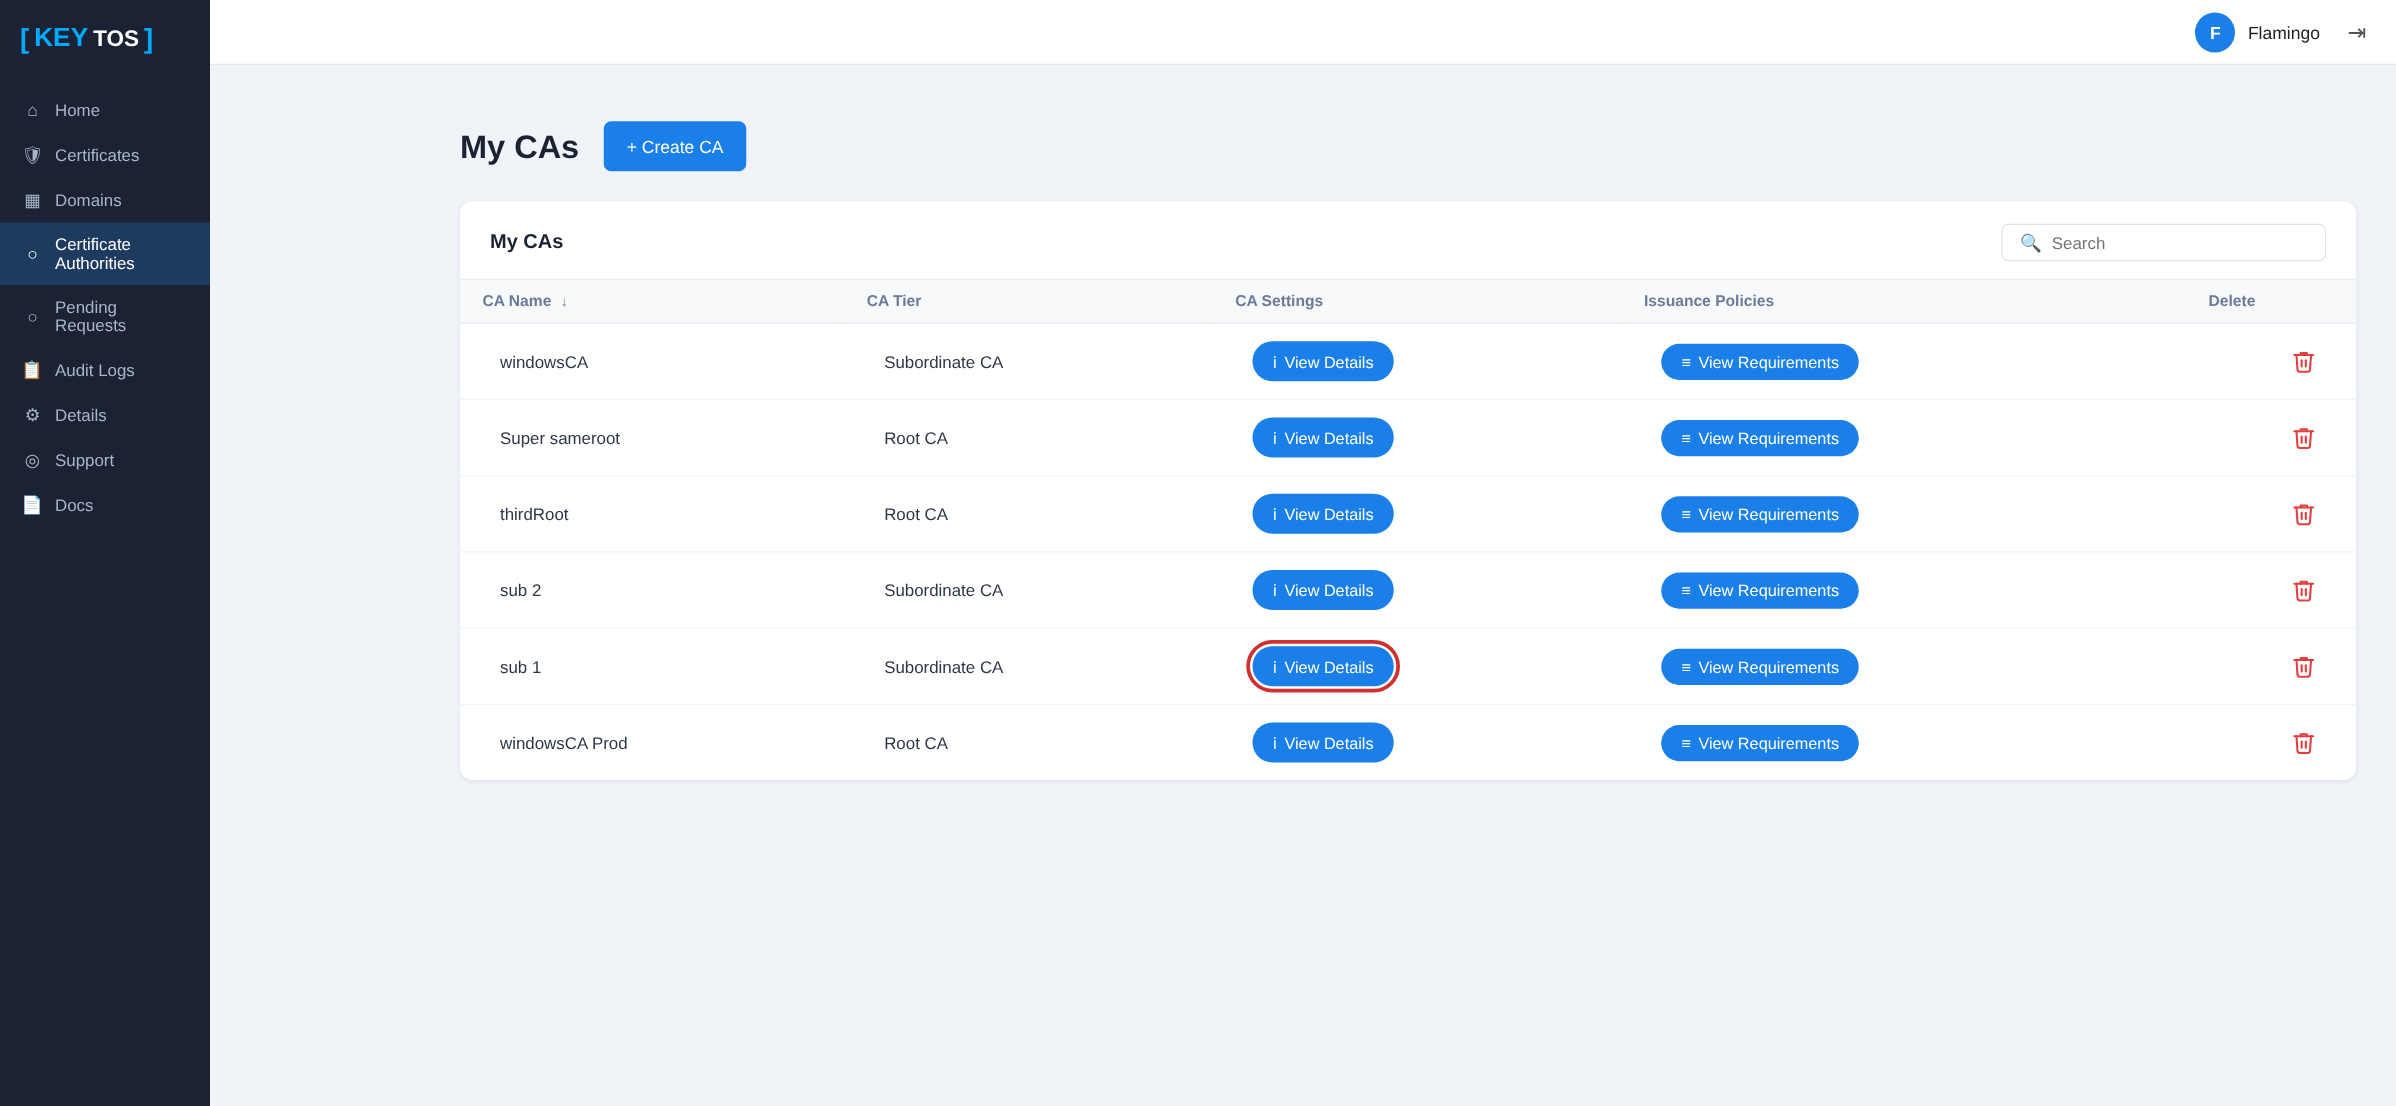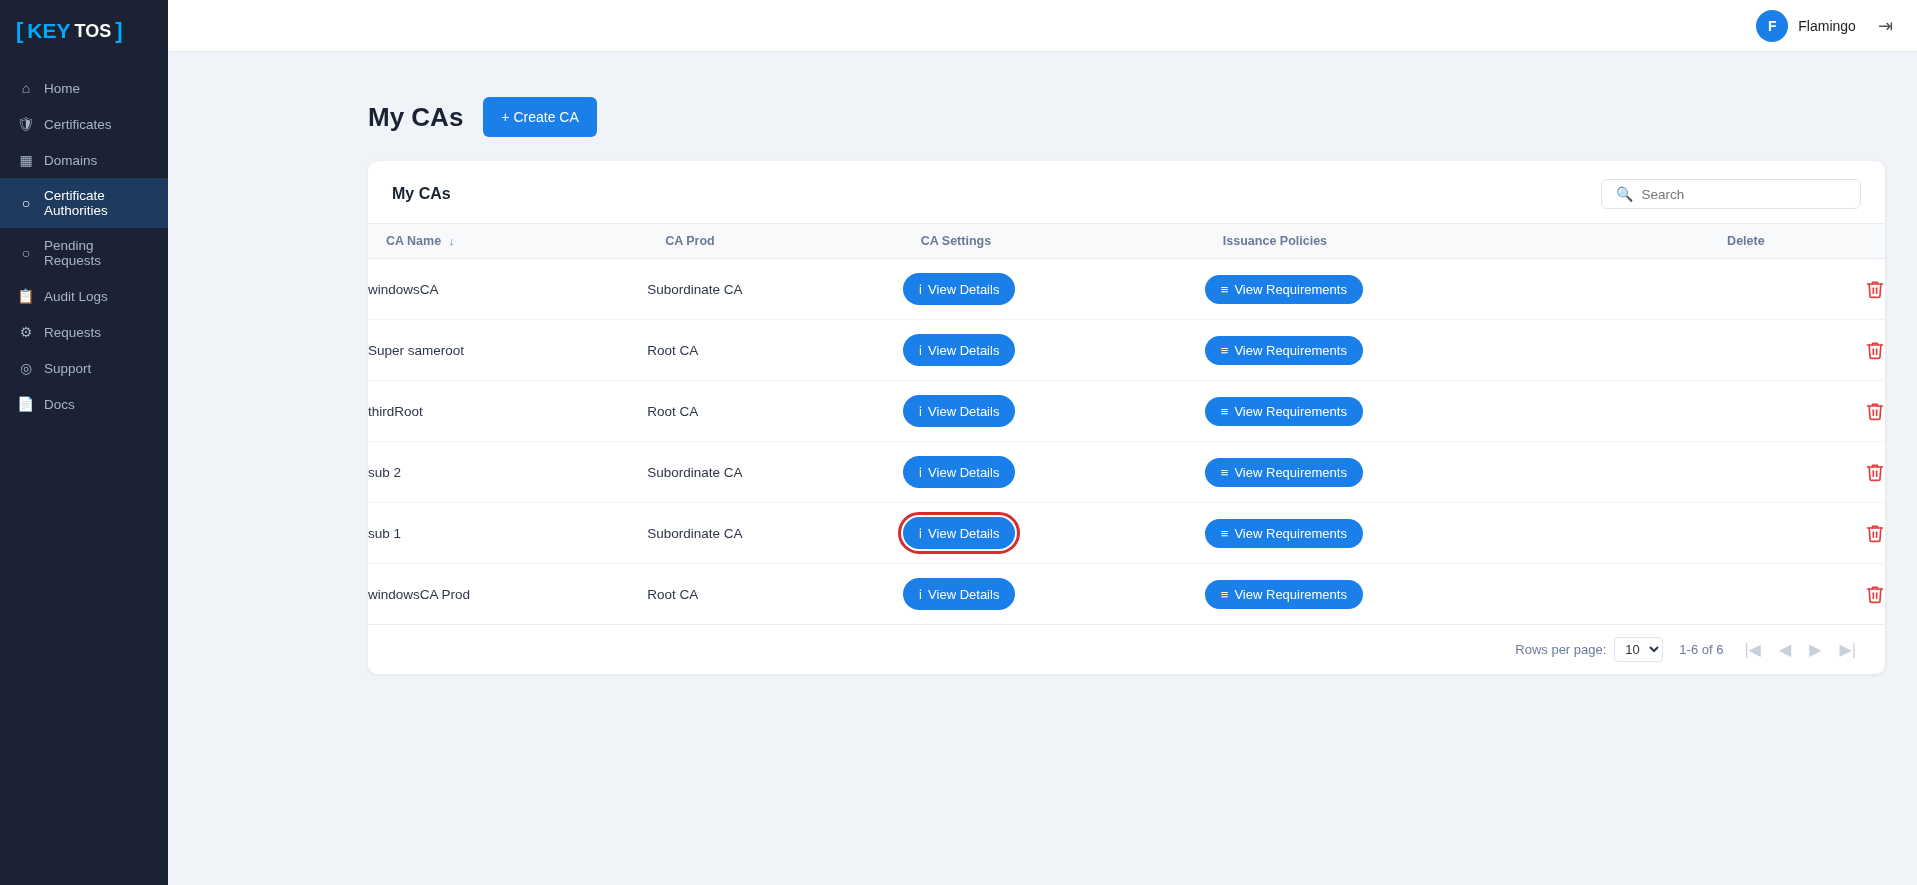--- a/index.html
+++ b/index.html
@@ -194,21 +194,21 @@
       text-align: left;
       font-size: 12.5px;
       font-weight: 600;
       color: #6b7a99;
       padding: 10px 18px;
       border-bottom: 1px solid #e8edf3;
       white-space: nowrap;
     }
     th.col-delete { text-align: center; padding-right: 40px; }
     td {
-      padding: 14px 0;
+      padding: 14px 32px;
       font-size: 13.5px;
       color: #2d3748;
       border-bottom: 1px solid #f0f4f8;
       vertical-align: middle;
     }
     tr:last-child td { border-bottom: none; }
     .sort-arrow { margin-left: 4px; color: #6b7a99; font-size: 11px; }
 
     
     .btn-view-details {
@@ -324,21 +324,21 @@
     <div class="nav-item">
       <span class="nav-icon">○</span>
       <span>Pending Requests</span>
     </div>
     <div class="nav-item">
       <span class="nav-icon">📋</span>
       <span>Audit Logs</span>
     </div>
     <div class="nav-item">
       <span class="nav-icon">⚙</span>
-      <span>Requests</span>
+      <span>Details</span>
     </div>
     <div class="nav-item">
       <span class="nav-icon">◎</span>
       <span>Support</span>
     </div>
     <div class="nav-item">
       <span class="nav-icon">📄</span>
       <span>Docs</span>
     </div>
   </nav>
@@ -370,21 +370,21 @@
     </div>
 
     <table>
       <thead>
         <tr>
           <th>
             <span>CA Name</span>
             <span class="sort-arrow">↓</span>
           </th>
           <th>
-            <span>CA Prod</span>
+            <span>CA Tier</span>
           </th>
           <th>
             <span>CA Settings</span>
           </th>
           <th>
             <span>Issuance Policies</span>
           </th>
           <th class="col-delete">
             <span>Delete</span>
           </th>
@@ -489,27 +489,14 @@
                   <path d="M10 11v6"></path>
                   <path d="M14 11v6"></path>
                   <path d="M9 6V4h6v2"></path>
                 </svg>
               </span>
             </td>
           </tr>
         </tbody>
     </table>
 
-    <div class="pagination-row">
-      <span class="rows-per-page-label">Rows per page:</span>
-      <select class="rows-select">
-        <option>10</option>
-        <option>25</option>
-        <option>50</option>
-      </select>
-      <span class="page-info">1-6 of 6</span>
-      <button class="page-btn" disabled="">|◀</button>
-      <button class="page-btn" disabled="">◀</button>
-      <button class="page-btn" disabled="">▶</button>
-      <button class="page-btn" disabled="">▶|</button>
-    </div>
   </div>
 </div>
 
 </body></html>

